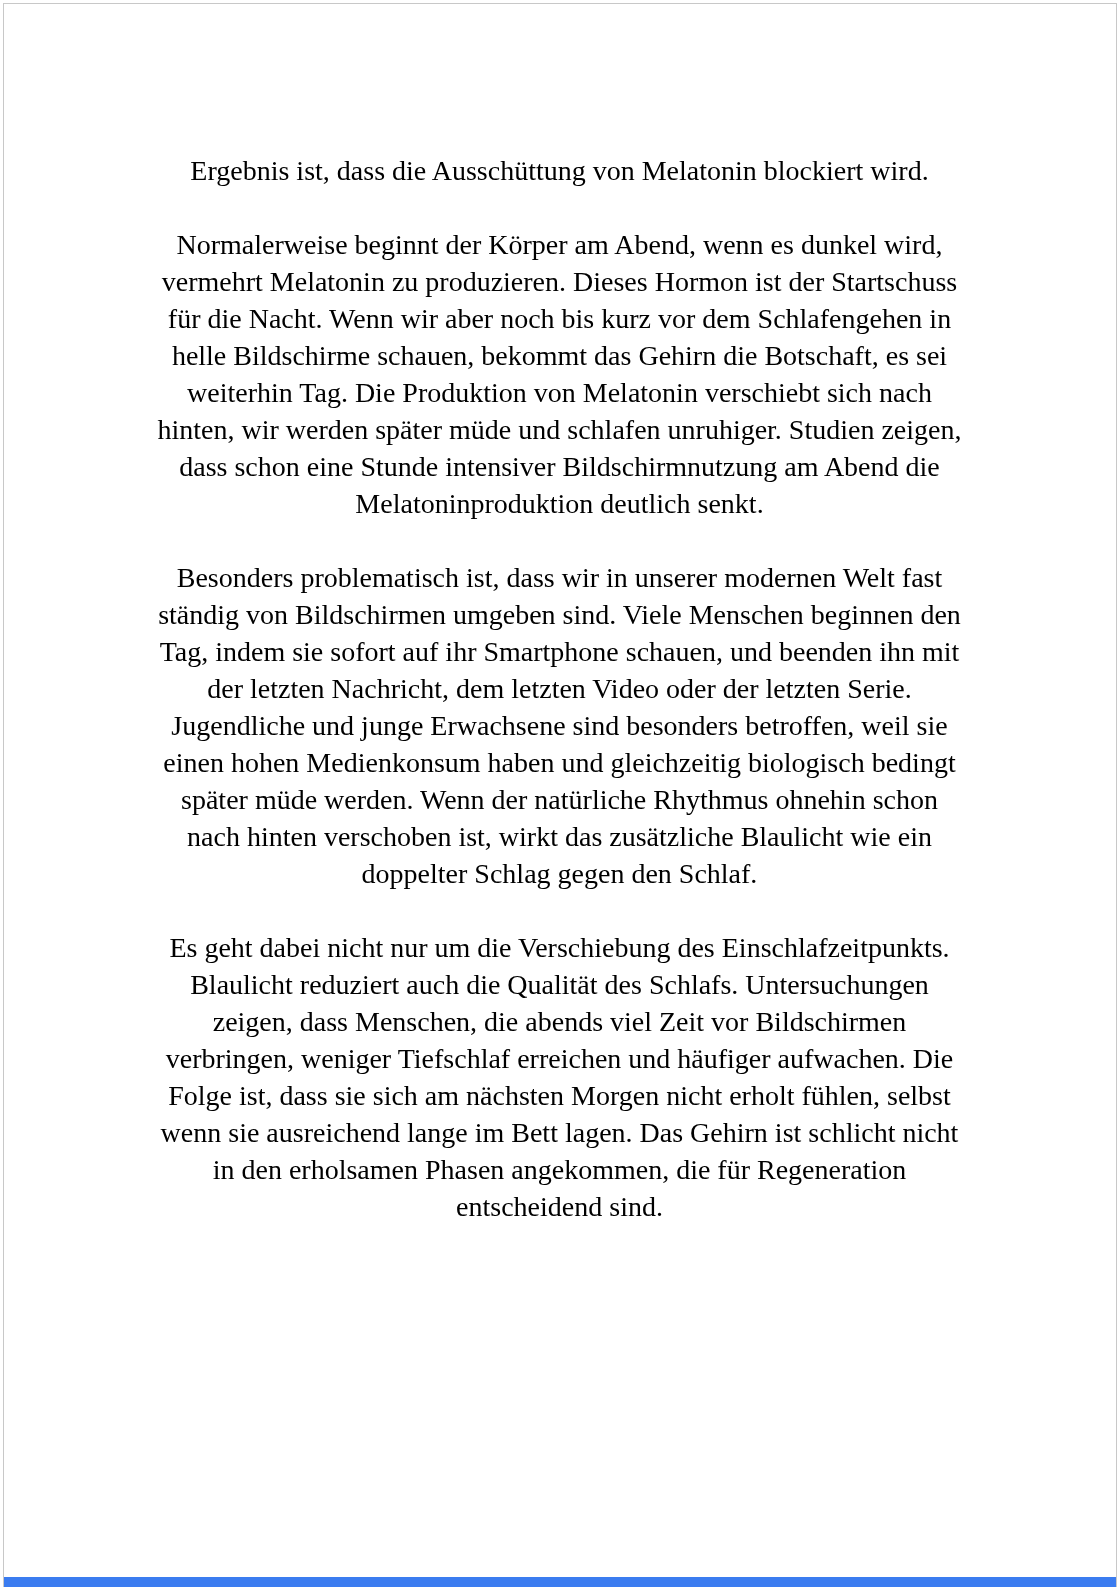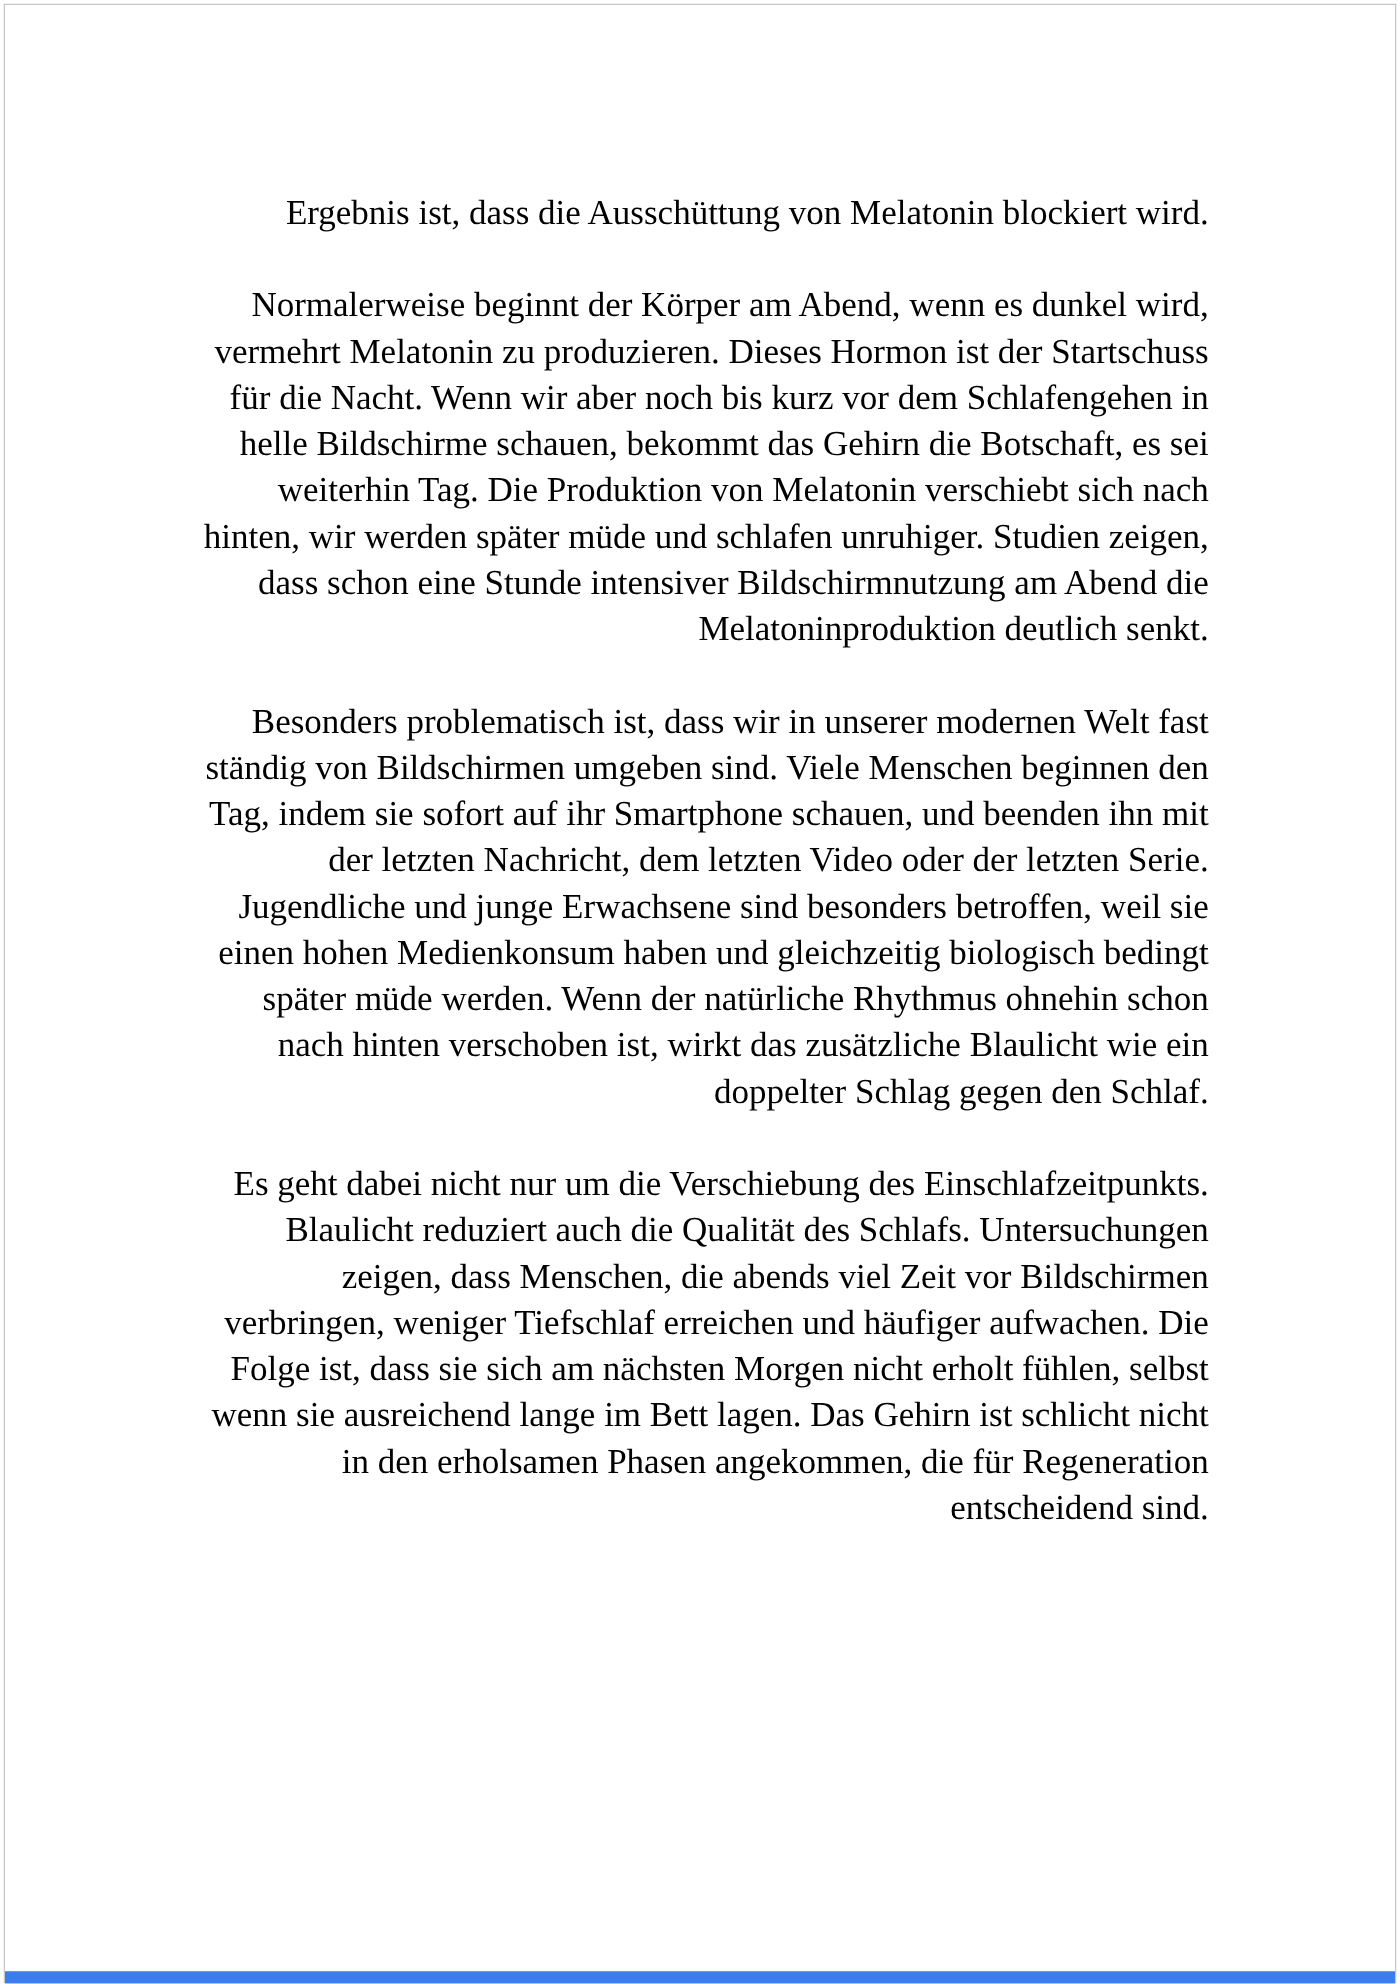--- a/index.html
+++ b/index.html
@@ -27,21 +27,21 @@
     background: #ffffff;
   }
   .doc-body {
     position: absolute;
     left: 148px;
     top: 148px;
     width: 815px;
     color: #000000;
     font-size: 28px;
     line-height: 37px;
-    text-align: right;
+    text-align: center;
   }
   .doc-body p {
     margin: 0 0 37px 0;
     word-spacing: normal;
   }
   .bottom-bar {
     position: absolute;
     left: 4px;
     right: 4px;
     bottom: 0;

